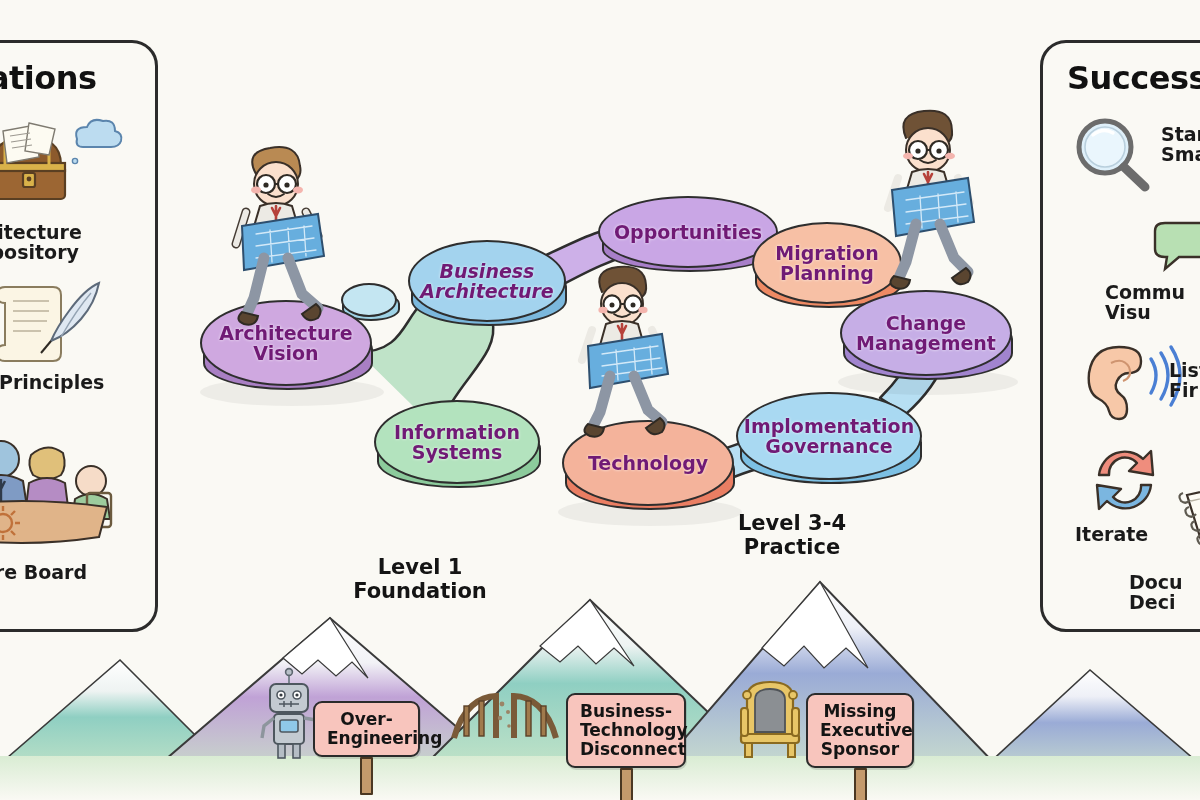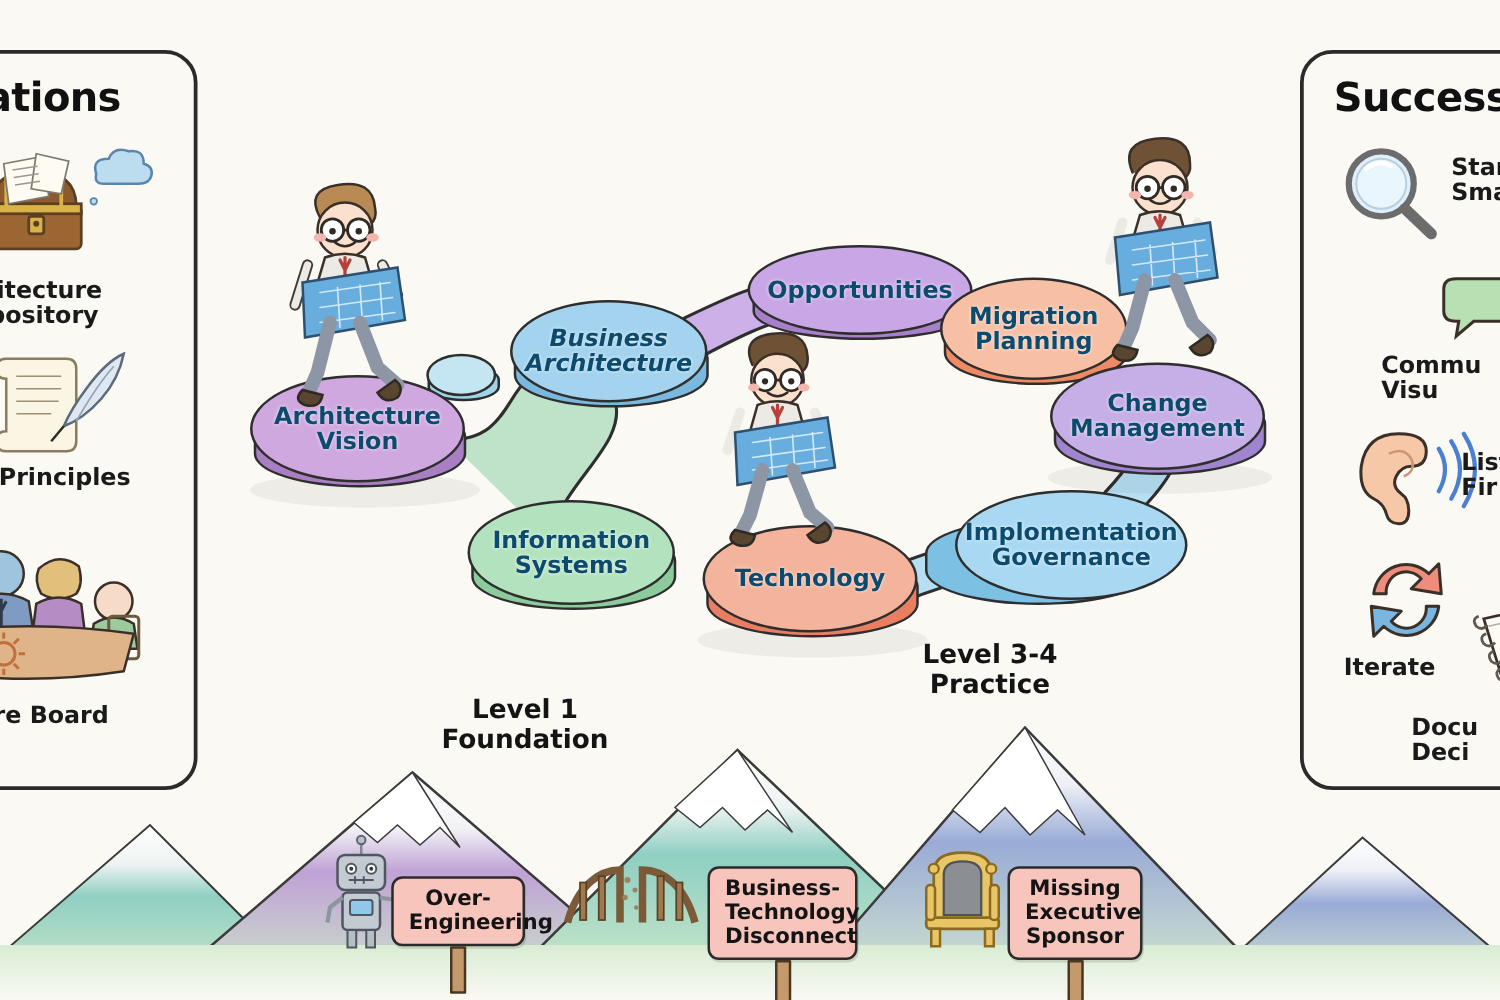--- a/index.html
+++ b/index.html
@@ -35,21 +35,21 @@
     border-radius:50%;border:2.5px solid #2e2e2e;
     display:flex;align-items:center;justify-content:center;
     text-align:center;z-index:2;box-sizing:border-box;
   }
   .stone .side{
     position:absolute;left:2%;top:26%;width:96%;height:74%;
     border-radius:50%/40%;border:2.5px solid #2e2e2e;
     z-index:1;
   }
   .stone .lbl{
-    font-size:19px;font-weight:bold;color:#0c4a6e;line-height:1.06;
+    font-size:19px;font-weight:bold;color:#701a75;line-height:1.06;
     white-space:pre-line;text-shadow:0 0 3px rgba(255,255,255,.85);
     padding:0 6px;
   }
   
   .mtn-wrap{position:absolute;left:0;bottom:0;width:1200px;height:260px;z-index:1;}
   .lvl{position:absolute;text-align:center;font-size:21px;font-weight:bold;
        color:#141414;line-height:1.12;white-space:pre-line;z-index:6;}
   .sign{position:absolute;z-index:7;margin-top:28px;}
   .sign .board{
     background:#f8c5bd;border:2.5px solid #2b2b2b;border-radius:9px;
@@ -246,21 +246,21 @@
   <div class="stone" style="left:752px;top:222px;width:150px;height:82px;z-index:4;">
     <div class="side" style="background:#ee8a64;"></div>
     <div class="top" style="background:#f7c0a5;">
       <div class="lbl">Migration
 Planning</div>
     </div>
   </div>
 
   <div class="stone" style="left:736px;top:392px;width:186px;height:88px;z-index:4;">
     <div class="side" style="background:#7cc0e4;"></div>
-    <div class="top" style="background:#a9d9f2;margin-left:28px;">
+    <div class="top" style="background:#a9d9f2;">
       <div class="lbl">Implomentation
 Governance</div>
     </div>
   </div>
 
   <div class="stone" style="left:840px;top:290px;width:172px;height:86px;z-index:4;">
     <div class="side" style="background:#a184cf;"></div>
     <div class="top" style="background:#c6aee6;">
       <div class="lbl">Change
 Management</div>

